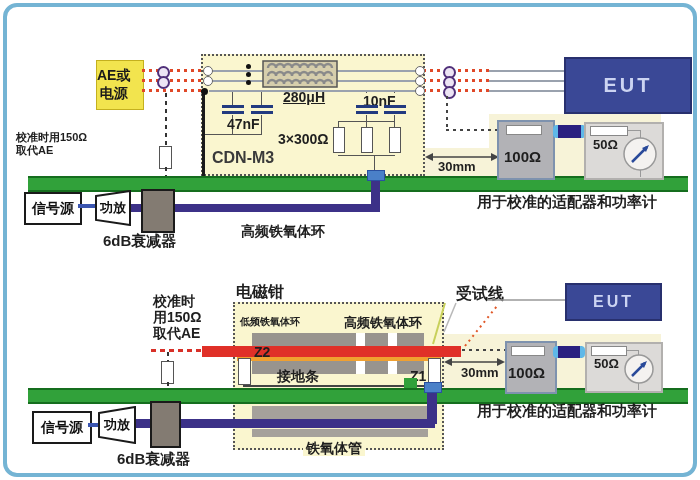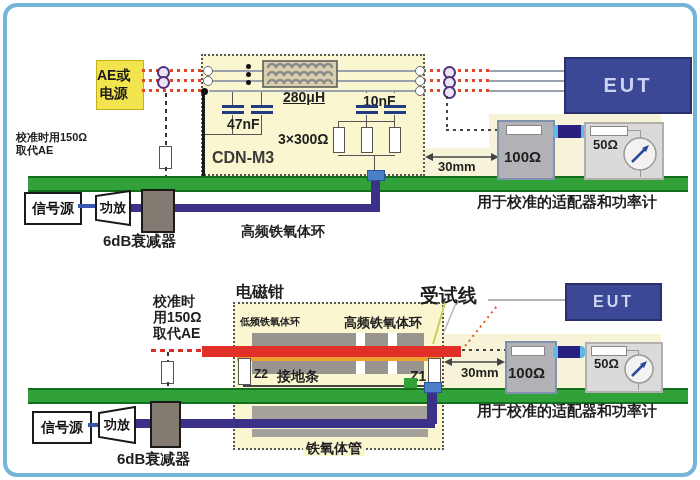--- a/index.html
+++ b/index.html
@@ -211,21 +211,21 @@
   <div class="graybar" style="left:252px;top:361px;width:172px;height:13px;"></div>
   <div class="notch" style="left:356px;top:361px;width:9px;height:13px;"></div>
   <div class="notch" style="left:388px;top:361px;width:9px;height:13px;"></div>
 
   <div class="orange" style="left:237px;top:357px;width:204px;height:4px;"></div>
   <div class="redbar" style="left:202px;top:346px;width:259px;height:11px;"></div>
 
   <div class="resv" style="left:238px;top:358px;width:11px;height:25px;"></div>
   <div class="resv" style="left:428px;top:358px;width:11px;height:25px;"></div>
   <div class="thin" style="left:243px;top:385px;width:192px;height:2px;background:#444;"></div>
-  <div class="lbl" style="left:254px;top:368px;font-size:12px;">Z2</div>
+  <div class="lbl" style="left:254px;top:344px;font-size:14px;">Z2</div>
   <div class="lbl" style="left:277px;top:368px;font-size:14px;">接地条</div>
   <div class="lbl" style="left:410px;top:368px;font-size:14px;">Z1</div>
 
   <div style="position:absolute;left:404px;top:378px;width:13px;height:12px;background:#31a13a;"></div>
   <div class="greenbar" style="left:28px;top:388px;width:660px;height:12px;"></div>
 
   <div class="graybar" style="left:252px;top:406px;width:176px;height:13px;background:#a5a19b;"></div>
   <div class="graybar" style="left:252px;top:429px;width:176px;height:8px;background:#a5a19b;"></div>
   <div class="purple" style="left:133px;top:419px;width:302px;height:9px;"></div>
   <div class="purple" style="left:427px;top:390px;width:10px;height:34px;"></div>
@@ -235,21 +235,21 @@
   <div class="lbl" style="left:153px;top:293px;font-size:14px;">
     <span>校准时</span><br>
     <span>用150Ω</span><br>
     <span>取代AE</span>
   </div>
   <div class="dash-red-h" style="left:151px;top:349px;width:52px;"></div>
   <div class="dash-blk-v" style="left:167px;top:352px;height:10px;"></div>
   <div class="resv" style="left:161px;top:361px;width:11px;height:21px;"></div>
   <div class="dash-blk-v" style="left:167px;top:382px;height:7px;"></div>
 
-  <div class="lbl" style="left:420px;top:285px;font-size:19px;">受试线</div>
+  <div class="lbl" style="left:456px;top:285px;font-size:16px;">受试线</div>
   <svg style="position:absolute;left:425px;top:280px;" width="145" height="70">
     <line x1="20" y1="23" x2="8" y2="64" stroke="#c8d05a" stroke-width="2"></line>
     <line x1="31" y1="23" x2="19" y2="52" stroke="#b8b8b8" stroke-width="1.5"></line>
     <line x1="40" y1="66" x2="72" y2="26" stroke="#e05828" stroke-width="2" stroke-dasharray="2,4"></line>
     <line x1="63" y1="20" x2="140" y2="20" stroke="#999" stroke-width="1.5"></line>
   </svg>
 
   <div class="eut" style="left:565px;top:283px;width:93px;height:34px;font-size:16px;">
     <span>EUT</span>
   </div>

